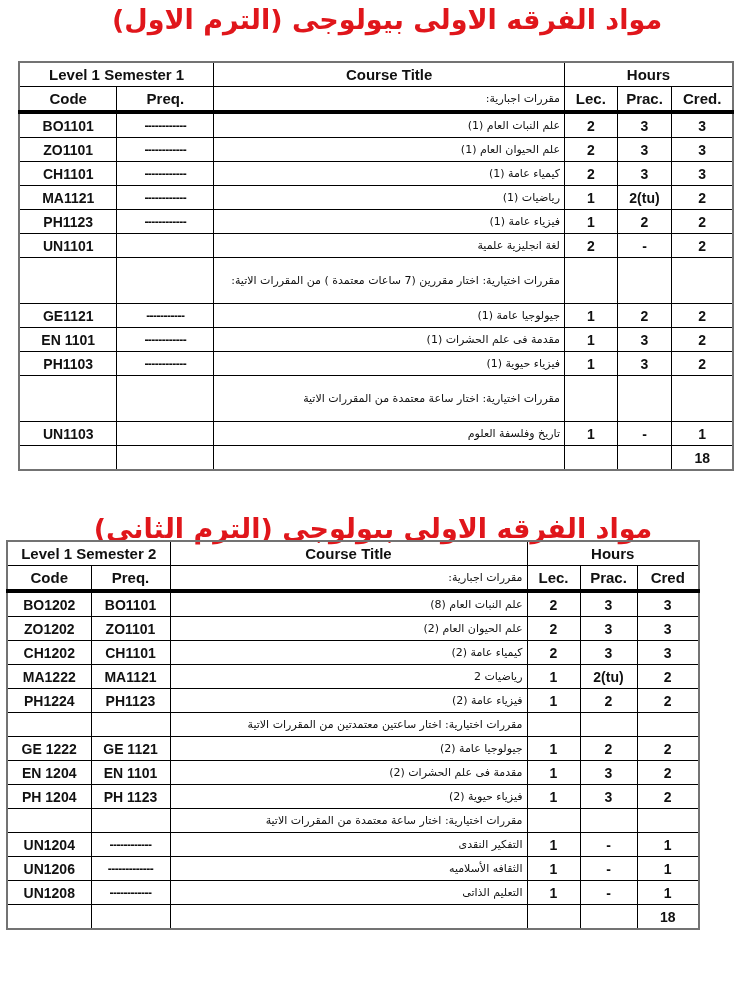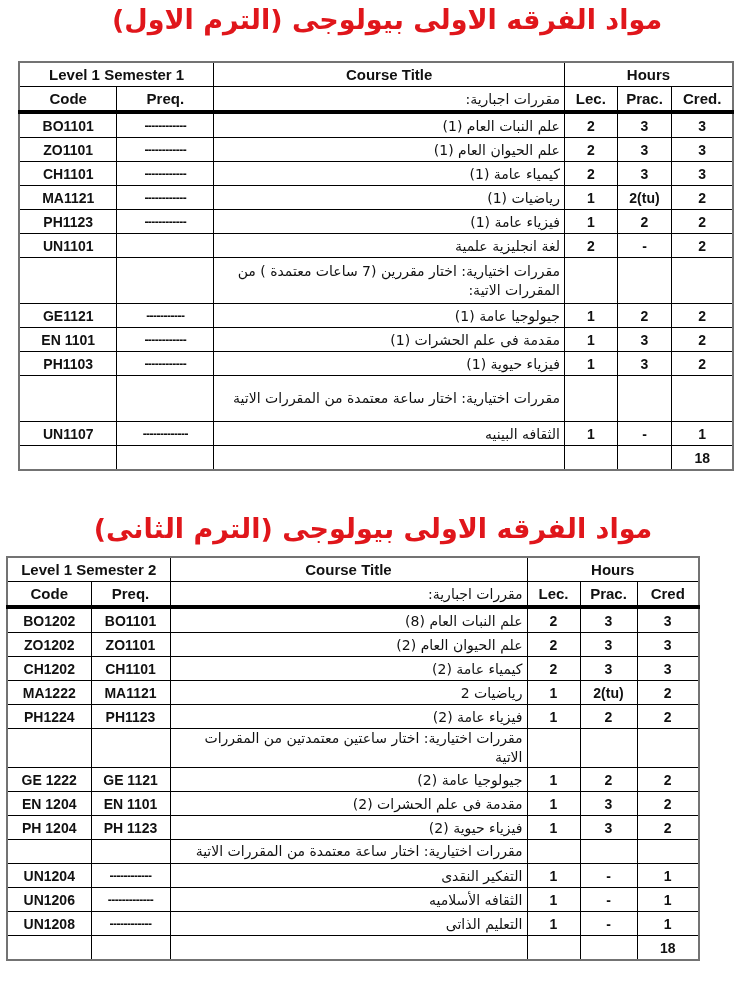--- a/index.html
+++ b/index.html
@@ -8,27 +8,27 @@
   .title { position:absolute; left:0; width:746px; text-align:center;
            color:#e0161b; font-weight:bold; font-size:27px; direction:rtl;
            font-family:"DejaVu Sans", "Liberation Sans", sans-serif; }
   #t1title { top:4px;padding-left:14px; }
   #t2title { top:513px; }
   table { position:absolute; border-collapse:collapse; table-layout:fixed;
           border:2px solid #737373; }
   td { border:1.5px solid #000; padding:0 4px; font-size:14px; height:23px;
        font-weight:bold; text-align:center; white-space:nowrap; overflow:hidden; }
   td.title-cell { text-align:right; direction:rtl; font-weight:normal;
-                  font-family:"DejaVu Sans", sans-serif; font-size:14px; }
+                  font-family:"DejaVu Sans", sans-serif; font-size:11px; }
   td.note { white-space:normal; line-height:19px; }
   td.hdr { font-size:15px; }
   td.dash { font-weight:bold; letter-spacing:-0.5px; font-size:12px; }
   tr.thick-bottom td { border-bottom:4px solid #000; }
   #table1 { left:18px; top:61px; width:716px; }
-  #table2 { left:6px; top:556px; width:619px; }
+  #table2 { left:6px; top:540px; width:619px; }
   #table1 .c-code{width:93px} #table1 .c-preq{width:92px} #table1 .c-title{width:333px}
   #table1 .c-lec{width:50px} #table1 .c-prac{width:52px} #table1 .c-cred{width:58px}
   #table2 .c-code{width:84px} #table2 .c-preq{width:79px} #table2 .c-title{width:357px}
   #table2 .c-lec{width:53px} #table2 .c-prac{width:57px} #table2 .c-cred{width:62px}
 </style>
 </head>
 <body>
 
 <div id="t1title" class="title">مواد الفرقه الاولى بيولوجى (الترم الاول)</div>
 
@@ -139,23 +139,23 @@
       </tr>
       <tr style="height: 46px;">
         <td></td>
         <td></td>
         <td class="title-cell note">مقررات اختيارية: اختار ساعة معتمدة من المقررات الاتية</td>
         <td></td>
         <td></td>
         <td></td>
       </tr>
       <tr>
-        <td>UN1107</td>
-        <td class="dash">-------------</td>
-        <td class="title-cell">الثقافه البينيه</td>
+        <td>UN1103</td>
+        <td></td>
+        <td class="title-cell">تاريخ وفلسفة  العلوم</td>
         <td>1</td>
         <td>-</td>
         <td>1</td>
       </tr>
     </tbody>
   <tbody>
       <tr>
     <td></td>
     <td></td>
     <td></td>

